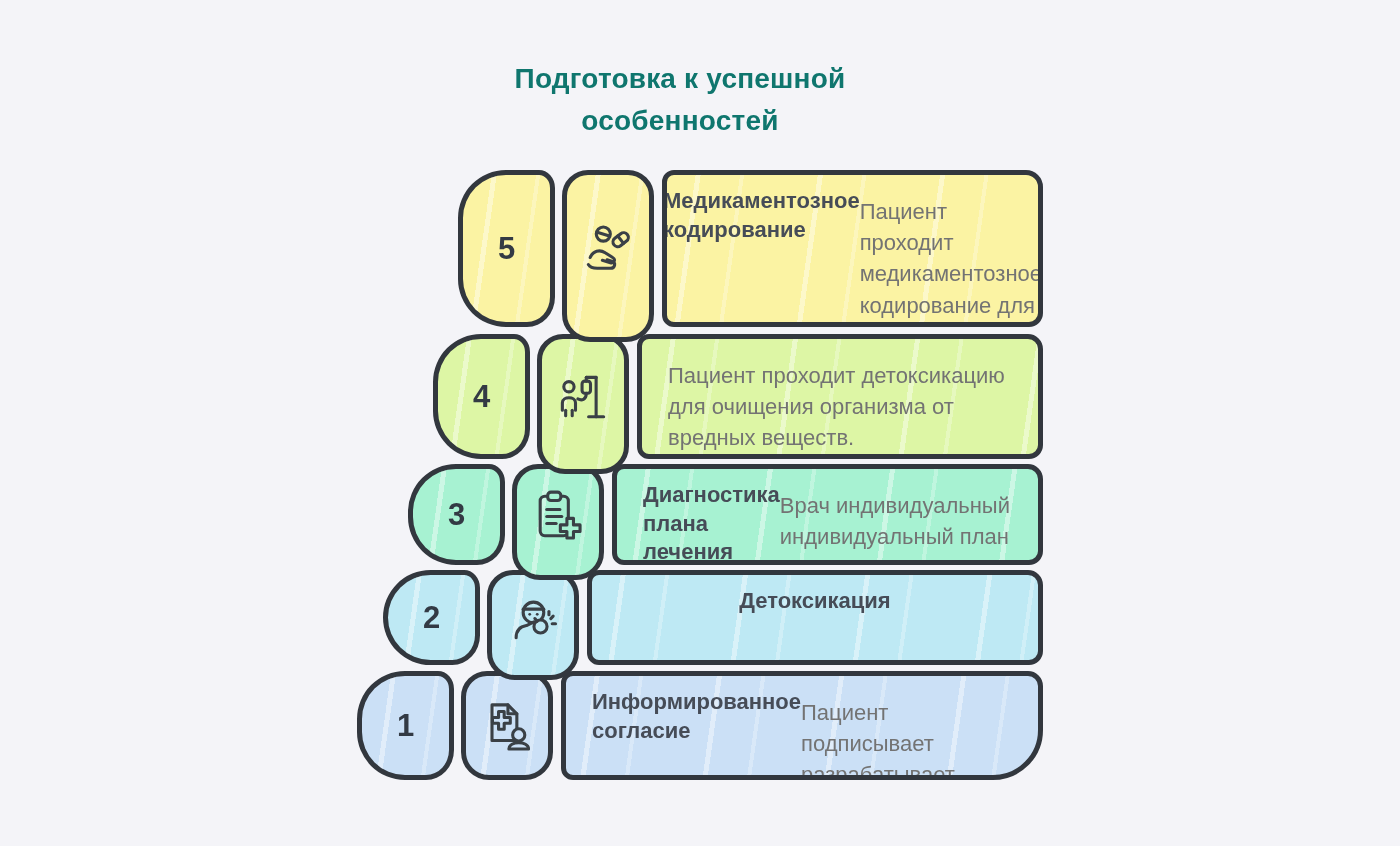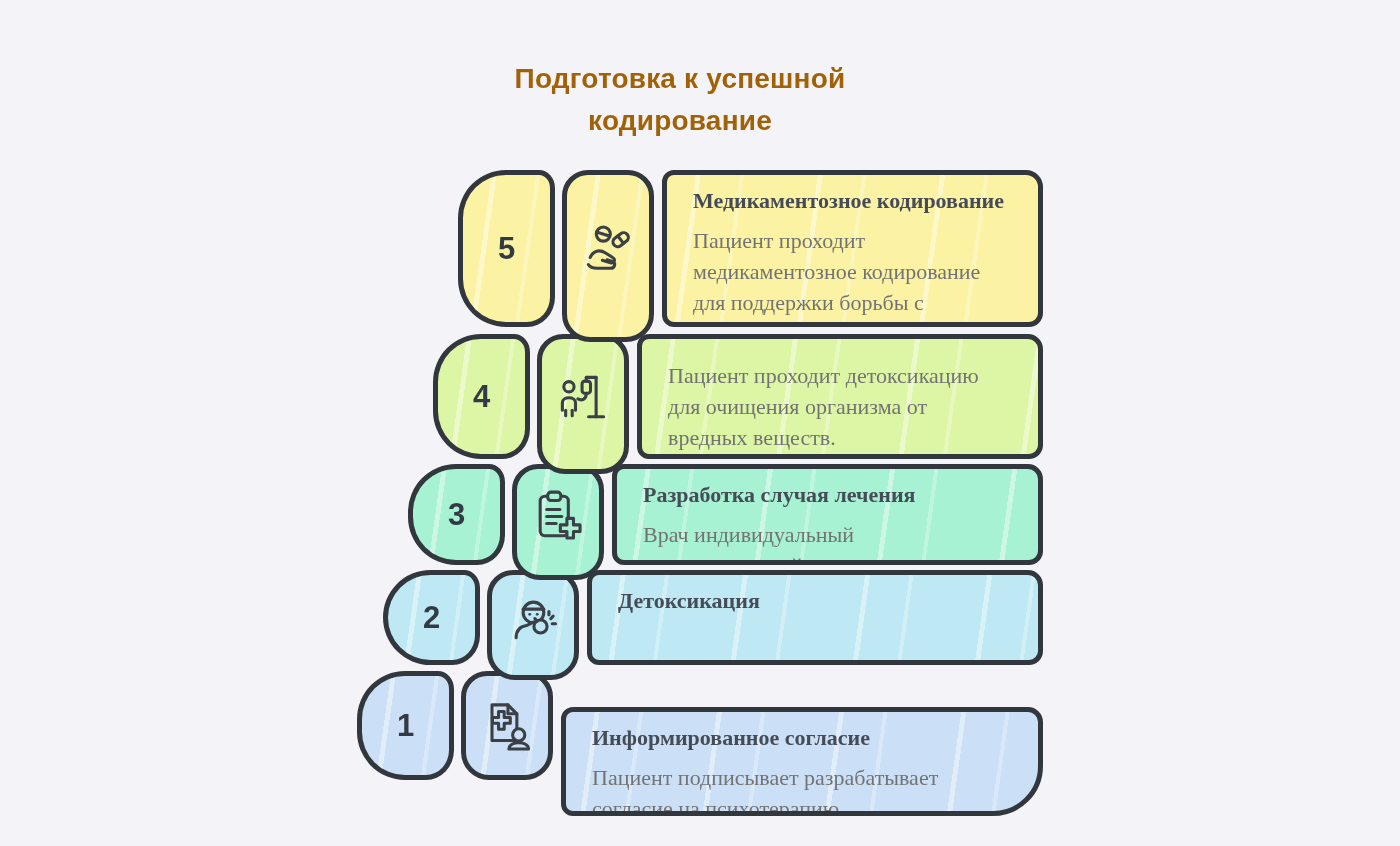--- a/index.html
+++ b/index.html
@@ -9,21 +9,21 @@
     font-family:"Liberation Sans",sans-serif;
     position:relative;
     overflow:hidden;
     color:#3E444D;
   }
   .stage{position:absolute;inset:0;}
 
   
   .page-title{
     position:absolute;left:480px;top:58px;width:400px;
-    text-align:center;font-size:28px;font-weight:bold;color:#a16207;
+    text-align:center;font-size:28px;font-weight:bold;color:#0f766e;
     line-height:1.5;letter-spacing:.2px;
   }
   .page-title span{display:block;}
 
   
   .step{
     position:absolute;right:357px;
     display:flex;align-items:flex-start;
     --fill:#eee;--stroke:#32373E;
   }
@@ -69,38 +69,37 @@
     width:60px;height:60px;position:relative;z-index:1;
     stroke:#3A4046;stroke-width:3.3;fill:none;
     stroke-linecap:round;stroke-linejoin:round;
   }
   .icon-cell svg .dot{fill:#3A4046;stroke:none;}
   .icon-cell svg .fill-bg{fill:var(--fill);}
 
   .content{
     flex:1;margin-left:8px;height:100%;
     border-radius:12px 15px 14px 12px;
-    display:flex;flex-direction:column;justify-content:flex-start;
+    display:flex;flex-direction:row;justify-content:center;
     padding:12px 26px;
-    font-family:Liberation Serif, serif;
   }
   .s5 .content{border-radius:12px 17px 14px 12px;}
-  .s1 .content{border-radius:12px 15px 50px 12px;margin-top:36px;}
+  .s1 .content{border-radius:12px 15px 50px 12px;}
   .step-title,.step-desc{position:relative;z-index:1;}
   .step-title{font-size:22px;font-weight:bold;color:#464C57;line-height:1.3;}
   .step-desc{font-size:22px;color:#737373;line-height:1.42;margin-top:9px;}
 </style>
 </head>
 <body>
 
 <div class="stage">
 
   <div class="page-title">
     <span>Подготовка к успешной</span>
-    <span>кодирование</span>
+    <span>особенностей</span>
   </div>
 
   <div class="step s5" style="--fill: #FBF3A3;">
     <div class="capsule">
       <b>5</b>
     </div>
     <div class="icon-cell">
       <svg viewBox="0 0 64 64" aria-hidden="true">
         <circle cx="27" cy="15" r="7.5"></circle>
         <line x1="20.5" y1="13" x2="33.5" y2="17"></line>
@@ -147,21 +146,21 @@
       <svg viewBox="0 0 64 64" aria-hidden="true">
         <rect x="13" y="11" width="30" height="42" rx="5"></rect>
         <rect x="21" y="6.5" width="14" height="9" rx="3.5" class="fill-bg"></rect>
         <line x1="20" y1="25" x2="34" y2="25"></line>
         <line x1="20" y1="32.5" x2="36" y2="32.5"></line>
         <line x1="20" y1="40" x2="30" y2="40"></line>
         <path class="fill-bg" d="M41.5 34.5 h7 v7 h7 v7 h-7 v7 h-7 v-7 h-7 v-7 h7 z"></path>
       </svg>
     </div>
     <div class="content">
-      <div class="step-title">Разработка случая лечения</div>
+      <div class="step-title">Диагностика плана лечения</div>
       <div class="step-desc">Врач индивидуальный индивидуальный план лечения для пациента.</div>
     </div>
   </div>
 
   <div class="step s2" style="--fill: #BEE9F4;">
     <div class="capsule">
       <b>2</b>
     </div>
     <div class="icon-cell">
       <svg viewBox="0 0 64 64" aria-hidden="true">

